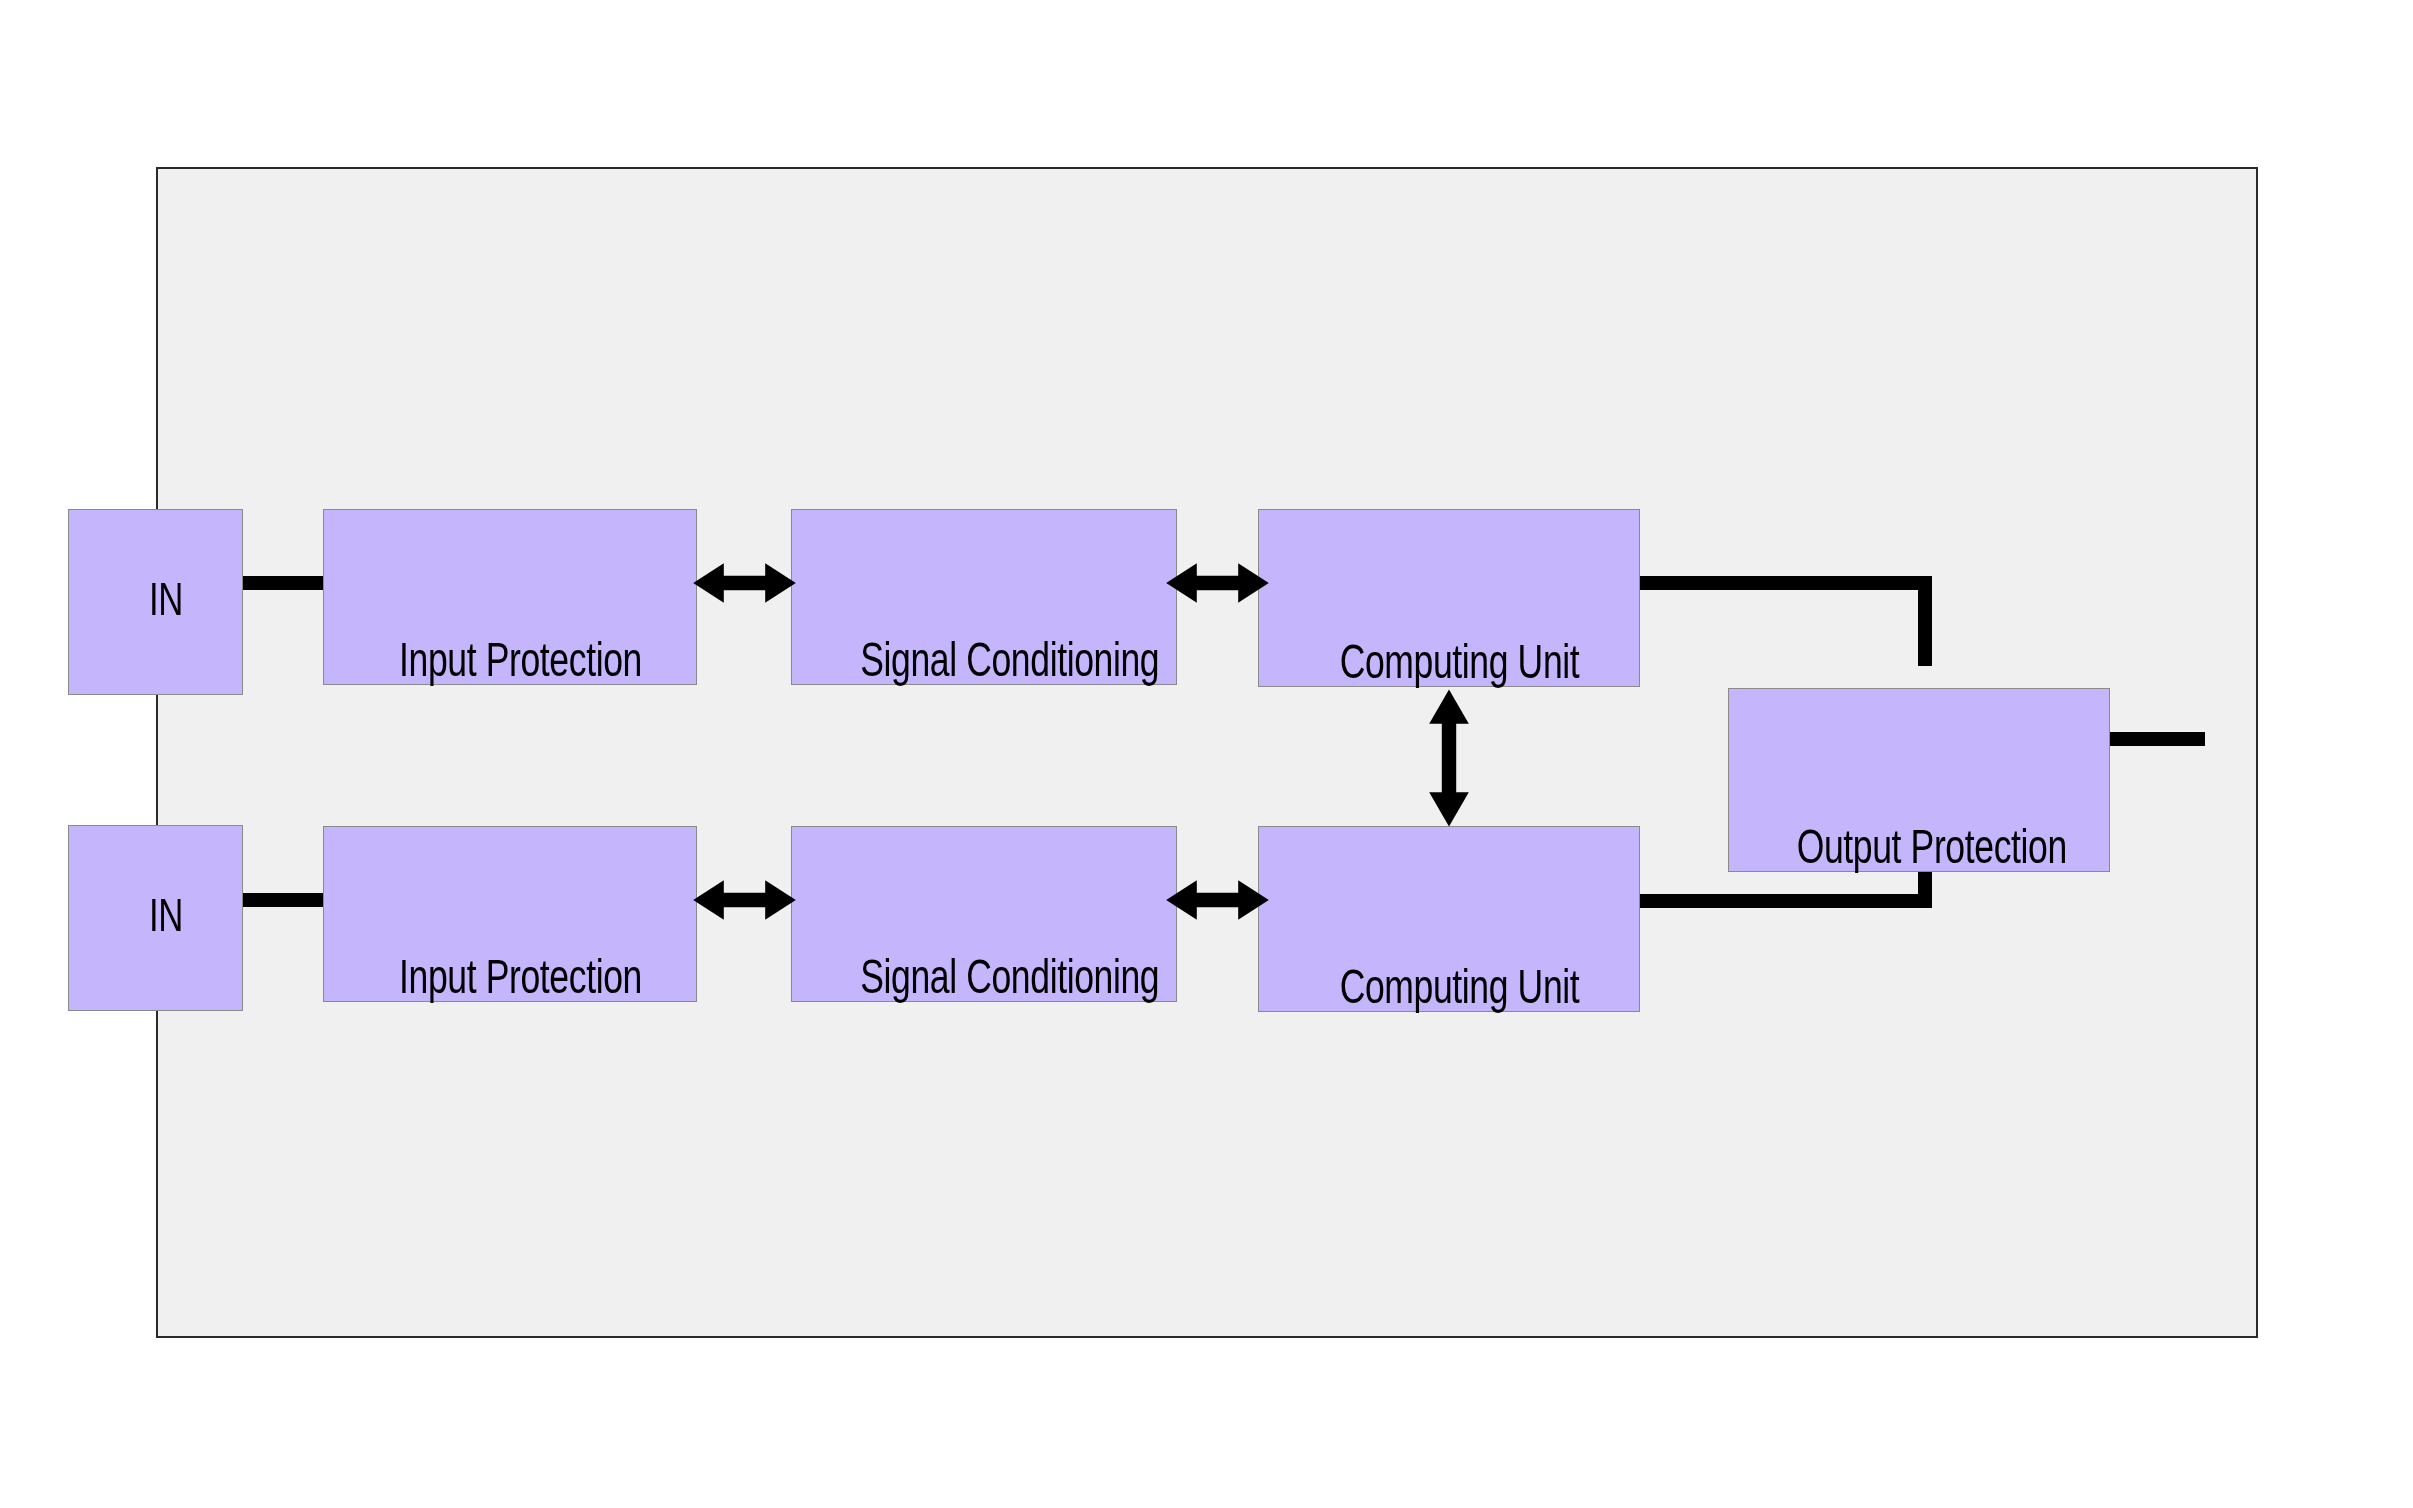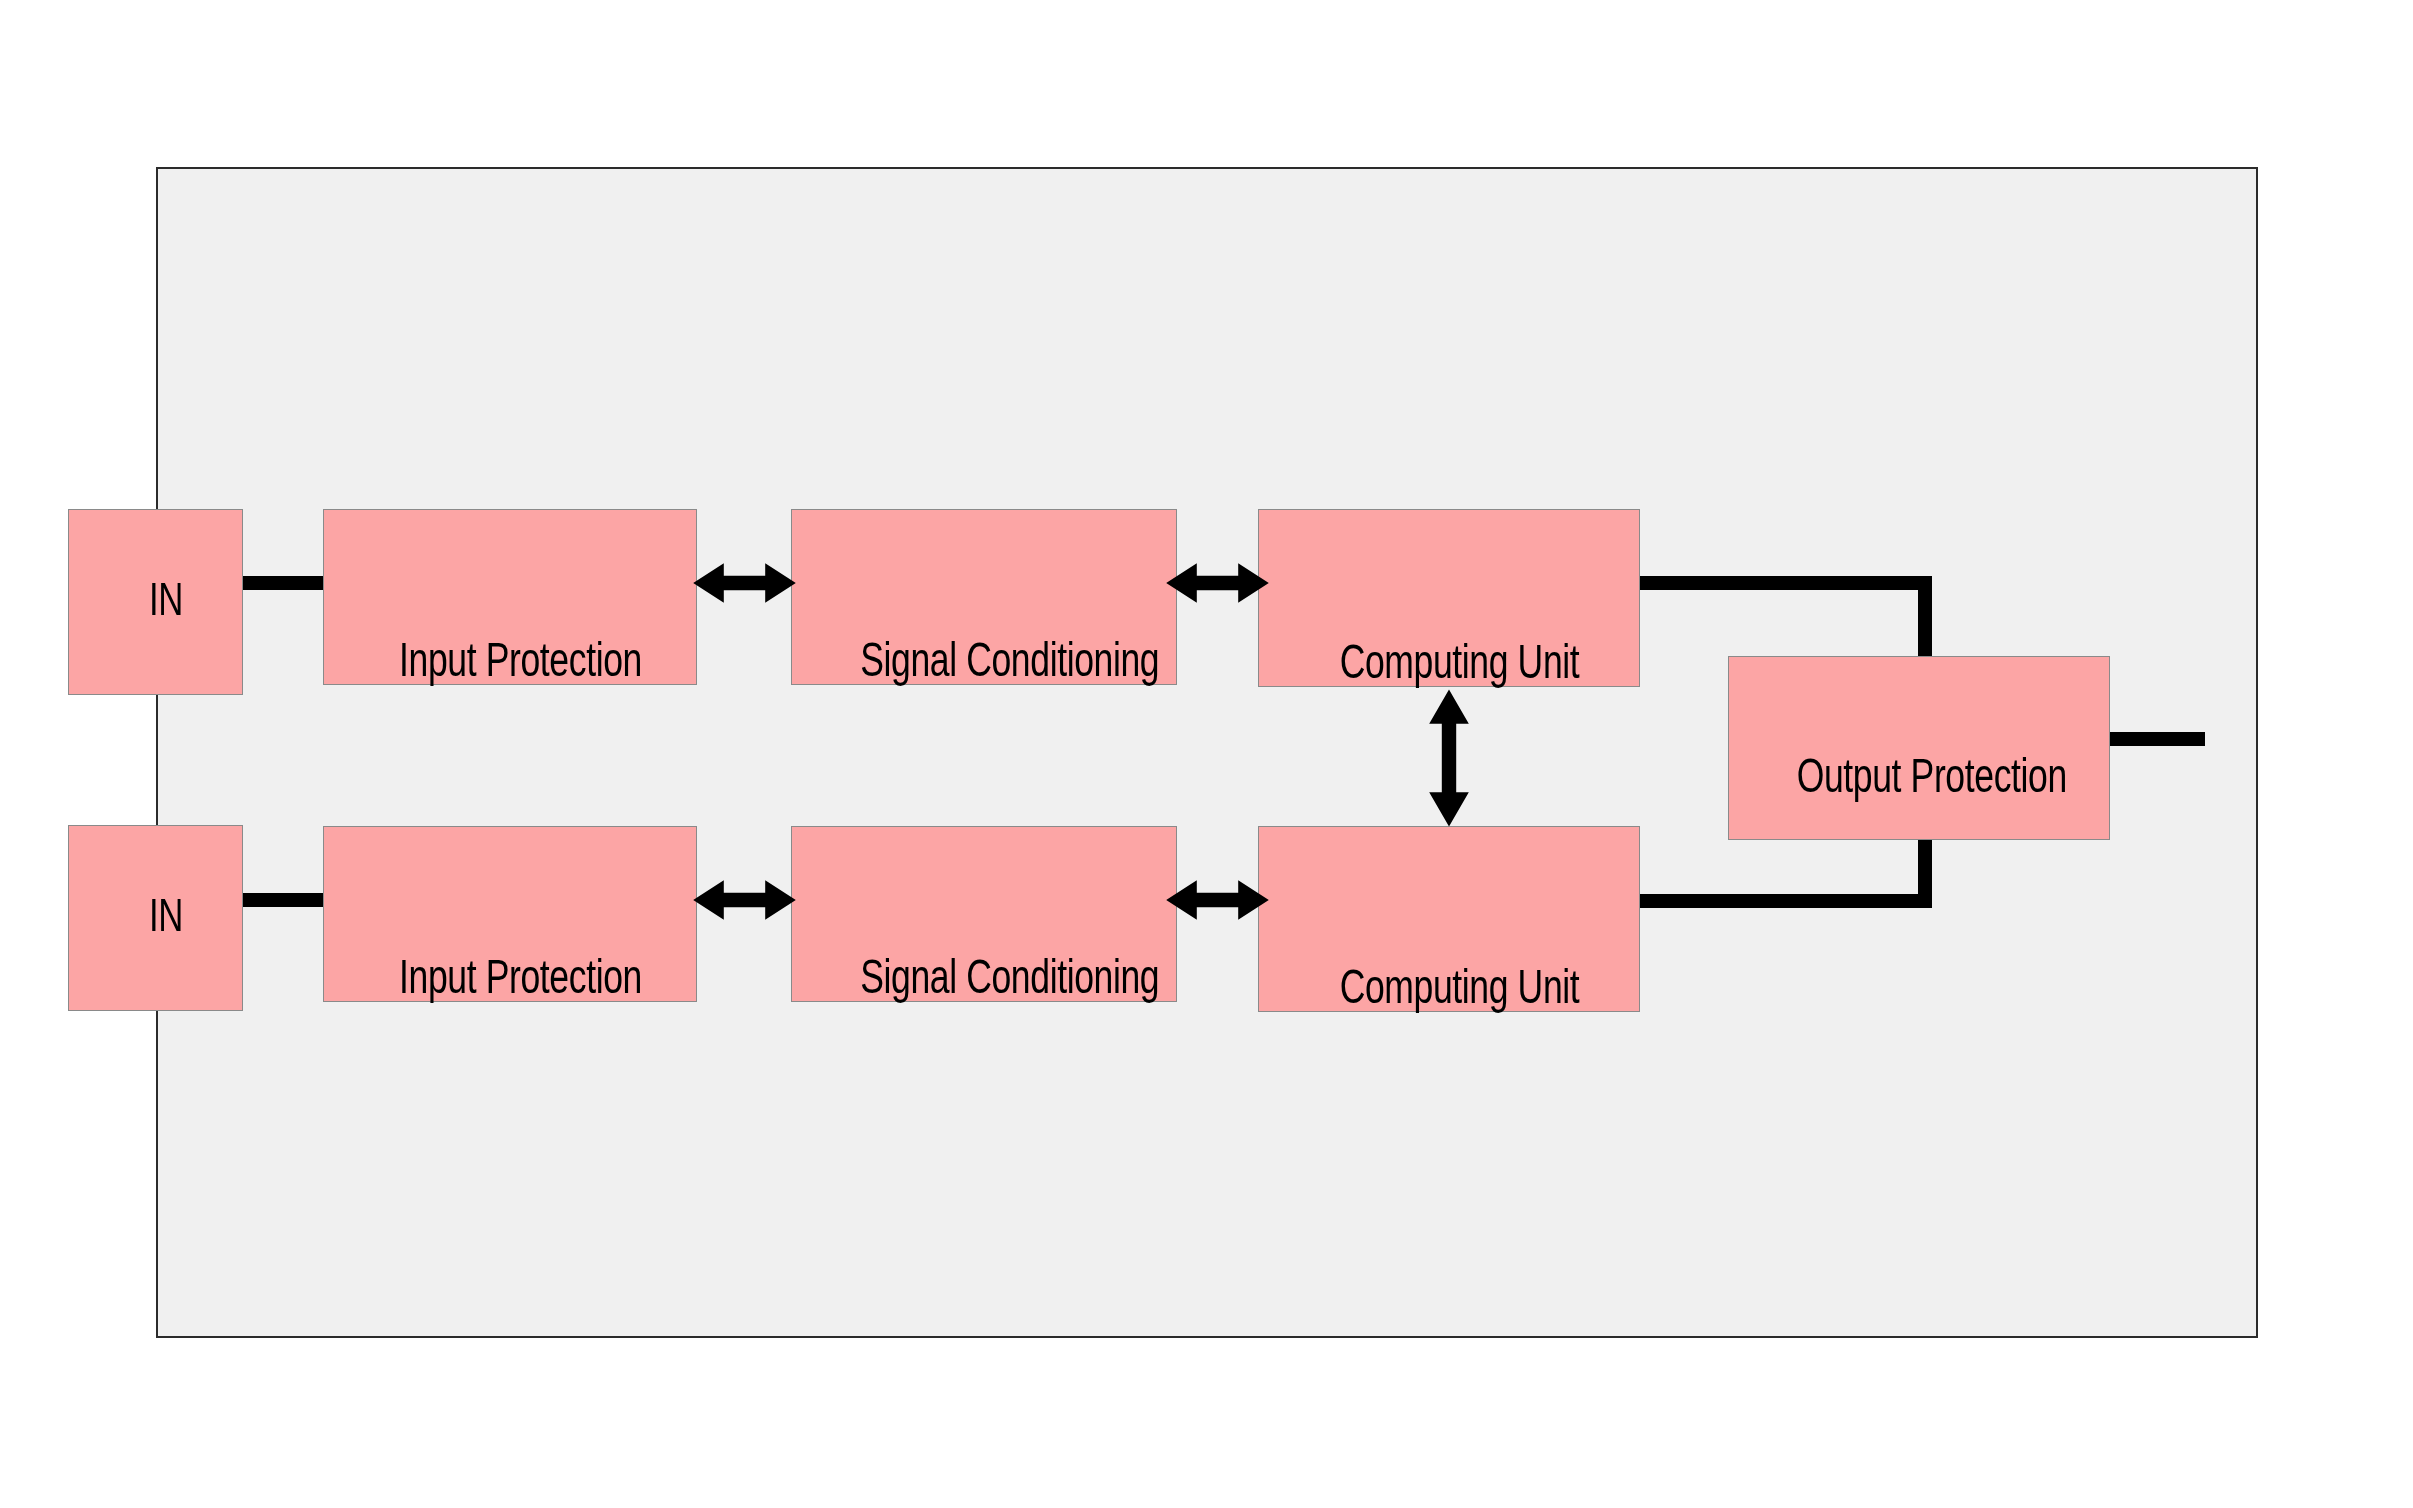--- a/index.html
+++ b/index.html
@@ -33,21 +33,21 @@
 
   
   .wire {
     position: absolute;
     background: #000000;
   }
 
   
   .block {
     position: absolute;
-    background: #fca5a5;
+    background: #c4b5fd;
     border: 1.8px solid #8a8a8a;
     box-sizing: border-box;
     display: flex;
     align-items: center;
     justify-content: center;
     padding-left: 21px;
   }
   .block .label {
     display: block;
     width: 100%;
@@ -64,21 +64,21 @@
   }
   .block.terminal .label {
     font-size: 47px;
   }
 
   
   .block.row-blk { align-items: flex-end; }
   .block.row-blk .label { margin-top: 62px; }
   .block.terminal { align-items: flex-start; }
   .block.terminal .label { margin-top: 65px; }
-  .block.out-blk { align-items: center; }
+  .block.out-blk { align-items: flex-end; margin-top: 32px; }
   .block.out-blk .label { margin-top: 56px; }
 
   
   .arrow {
     position: absolute;
     pointer-events: none;
   }
   .arrow svg { display: block; }
 </style>
 </head>

